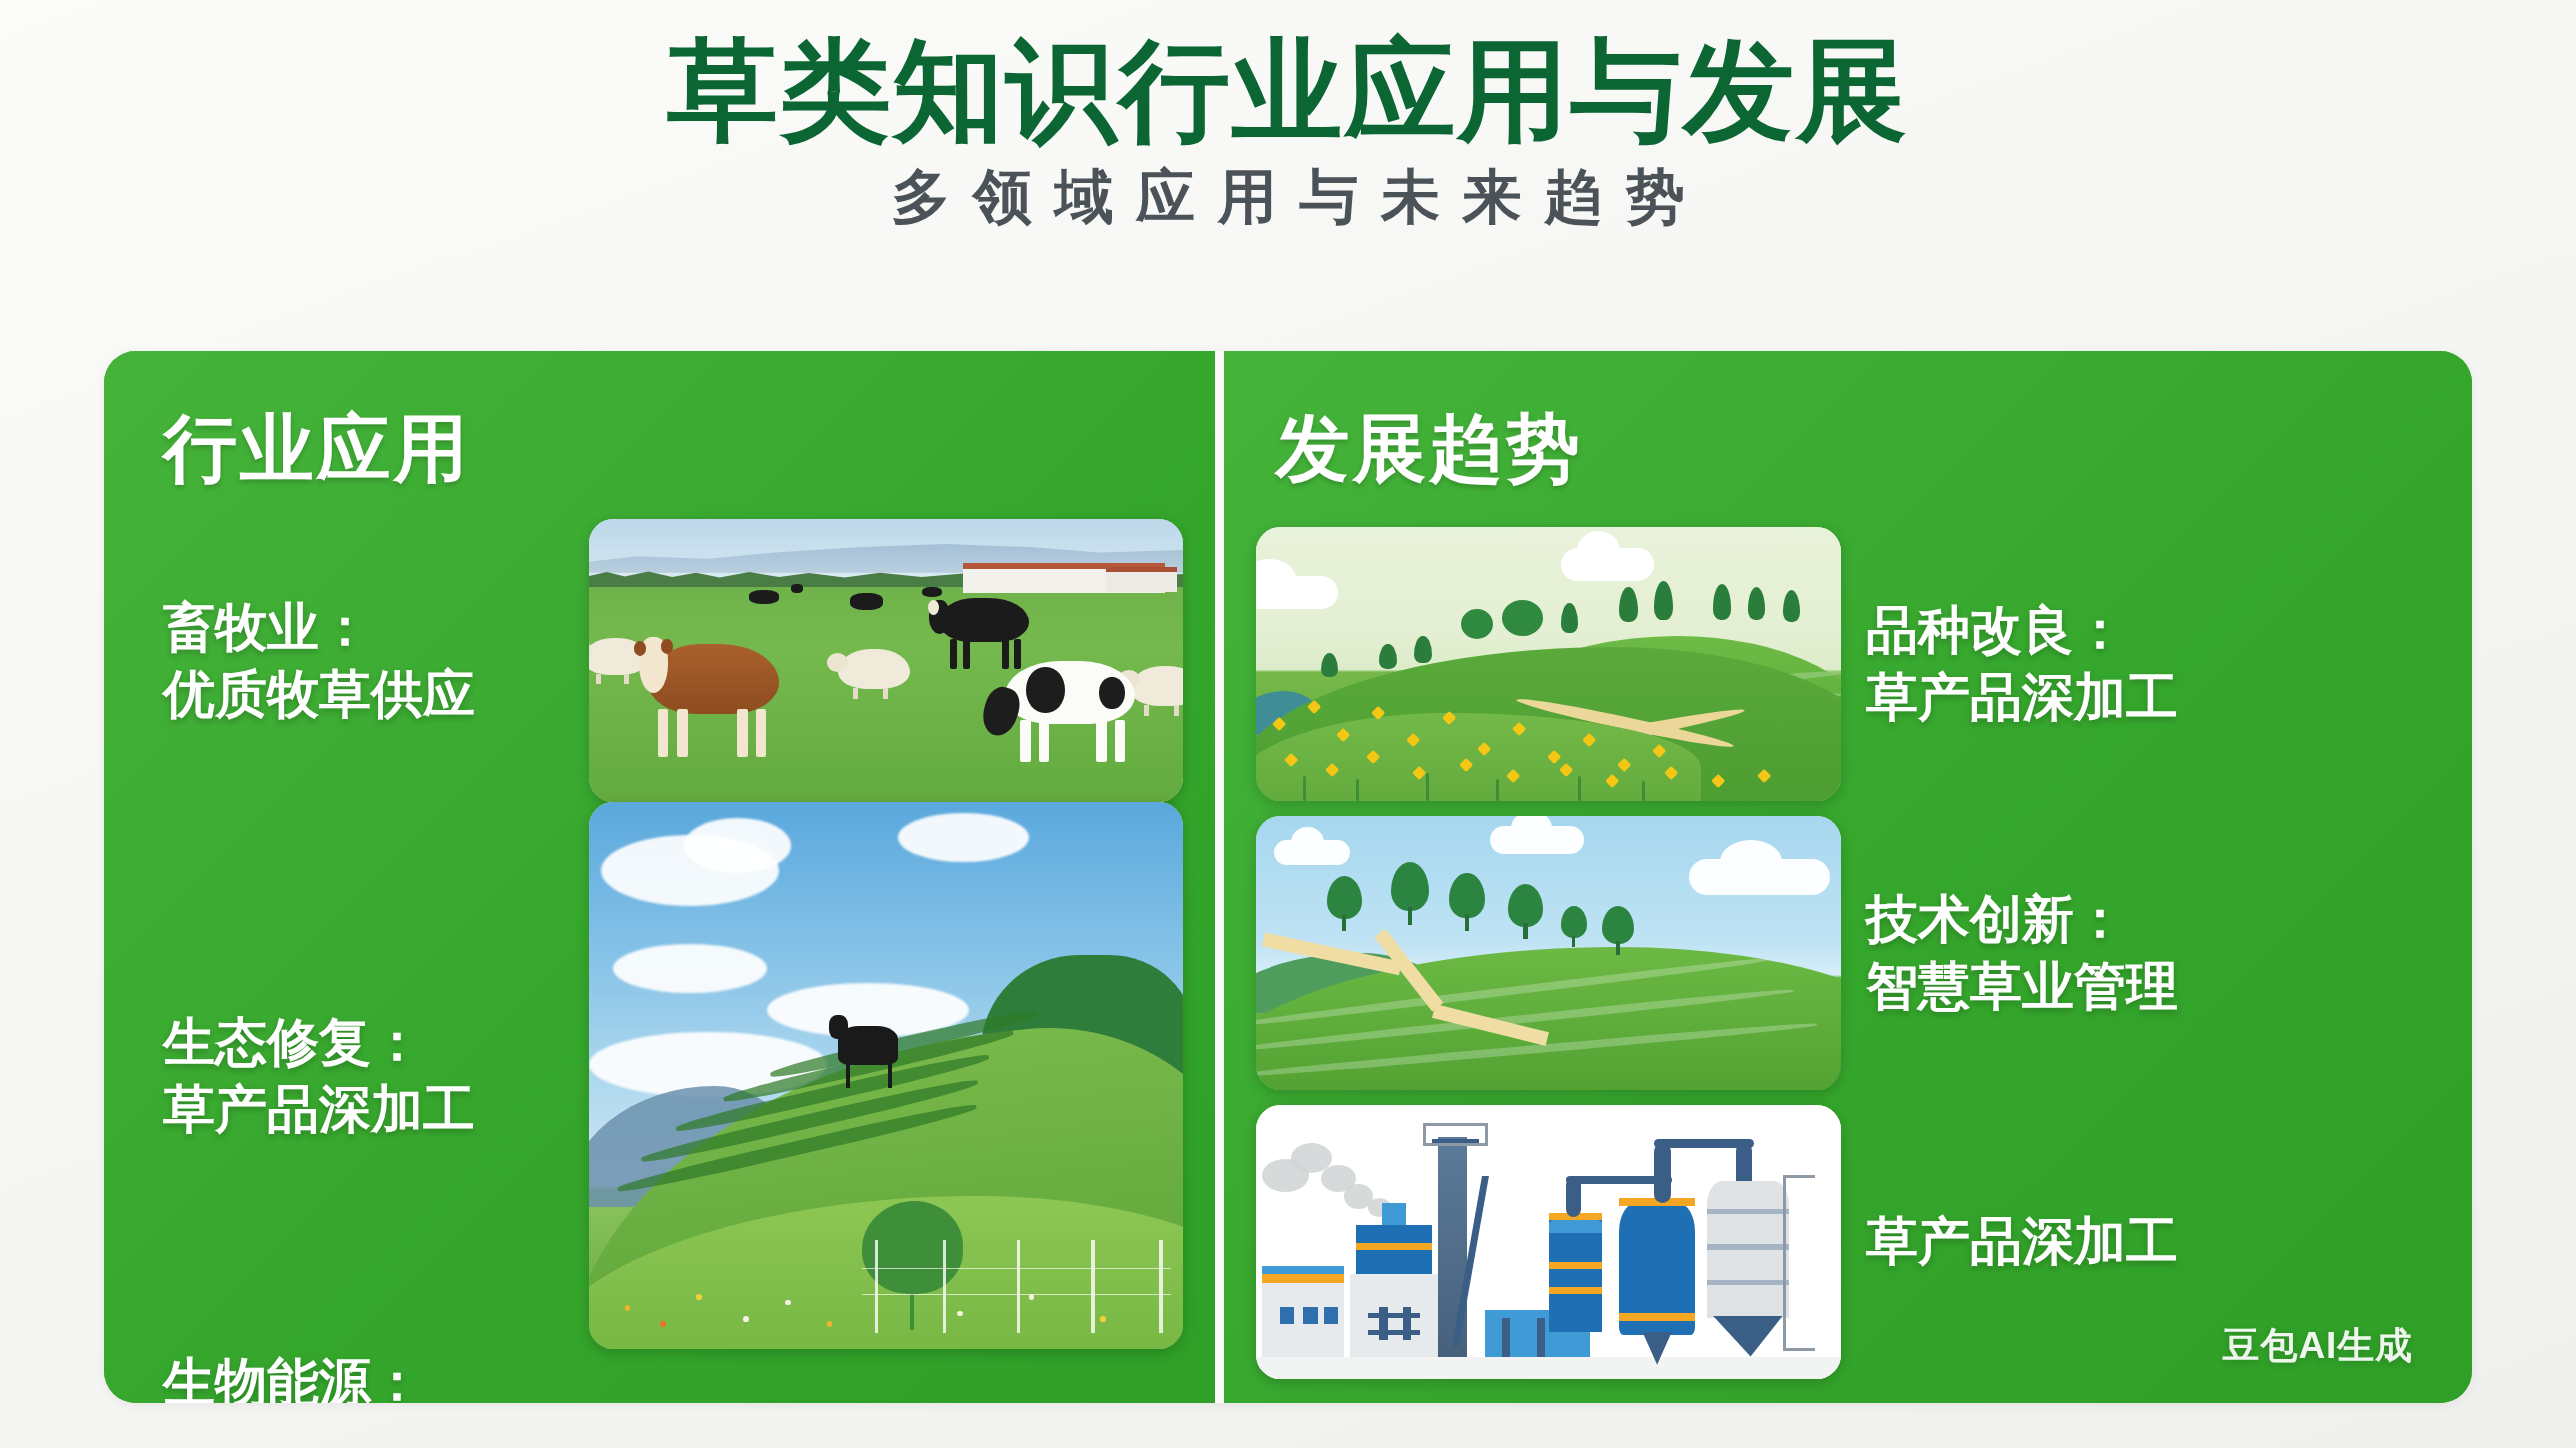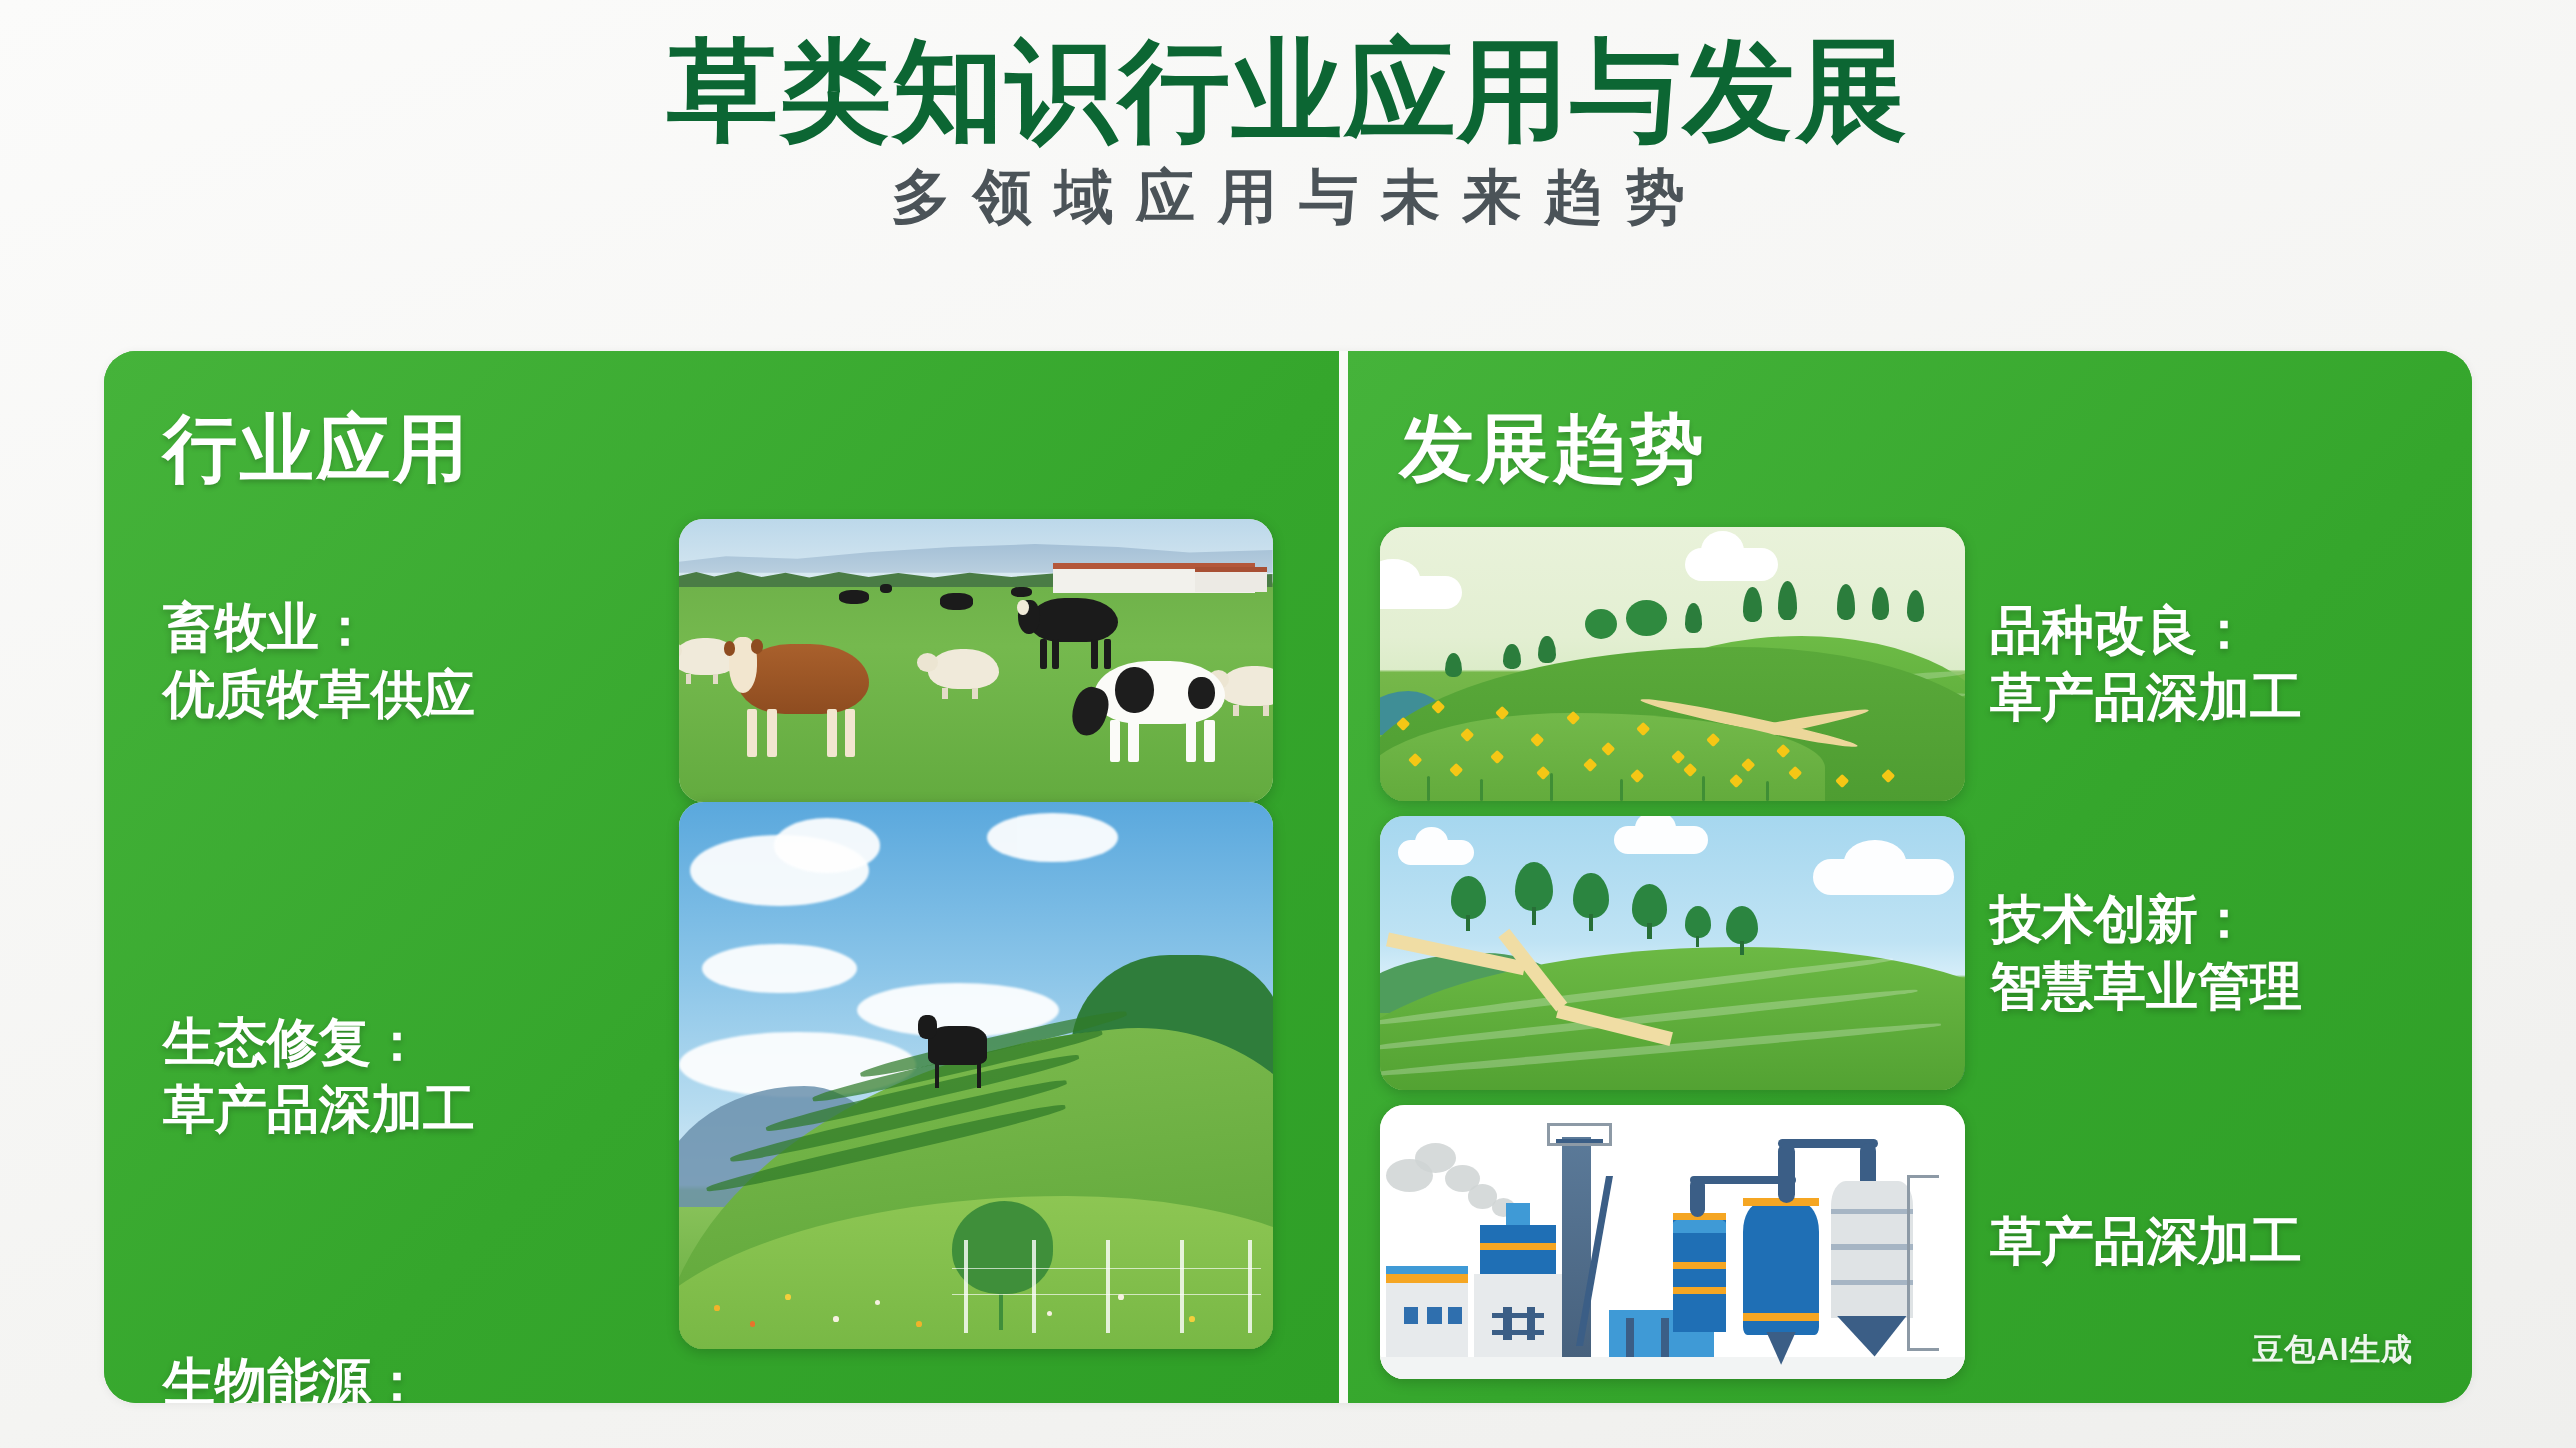--- a/index.html
+++ b/index.html
@@ -26,21 +26,21 @@
 
   
   .panels{
     position:absolute;left:104px;top:351px;
     width:2368px;height:1052px;
     border-radius:32px;overflow:hidden;
     display:flex;background:#3aad30;
     box-shadow:0 1.9px 9.4px rgba(0,0,0,.06);
   }
   .panel{position:relative;height:100%;box-sizing:border-box;}
-  .panel.left{width:1235px;background:linear-gradient(135deg,#45b33a 0%,#35a62c 55%,#2f9f27 100%);}
+  .panel.left{width:1111px;background:linear-gradient(135deg,#45b33a 0%,#35a62c 55%,#2f9f27 100%);}
   .divider{width:9.4px;height:100%;background:#fafaf8;}
   .panel.right{flex:1;background:linear-gradient(135deg,#45b33a 0%,#35a62c 55%,#2f9f27 100%);}
 
   .panel-heading{
     position:absolute;top:49px;
     font-size:74px;font-weight:bold;color:#ffffff;
     letter-spacing:2.8px;
     text-shadow:0 2.8px 5.7px rgba(0,0,0,.18);
   }
   .panel.left .panel-heading{left:59px;}
@@ -191,21 +191,21 @@
   .sc-plant .blue2{position:absolute;background:#3f9ad6;}
   .sc-plant .navy{position:absolute;background:#3b5e86;}
   .sc-plant .silo{position:absolute;background:#dfe3e5;}
   .sc-plant .pipe{position:absolute;background:#3b5e86;border-radius:9.4px;}
   .sc-plant .lad{position:absolute;border:3.8px solid #8d9aa6;}
   .sc-plant .tower{position:absolute;background:linear-gradient(#5b7a99,#47617d);}
 
   
   .watermark{
     position:absolute;right:59px;bottom:32px;
-    font-size:31px;font-weight:bold;color:rgba(255,255,255,.92);
+    font-size:37px;font-weight:bold;color:rgba(255,255,255,.92);
     letter-spacing:0.9px;text-shadow:0 1.9px 7.5px rgba(0,0,0,.18);
     pointer-events:none;
   }
 </style>
 </head>
 <body>
 
 <div class="page">
 
   <div class="header">

